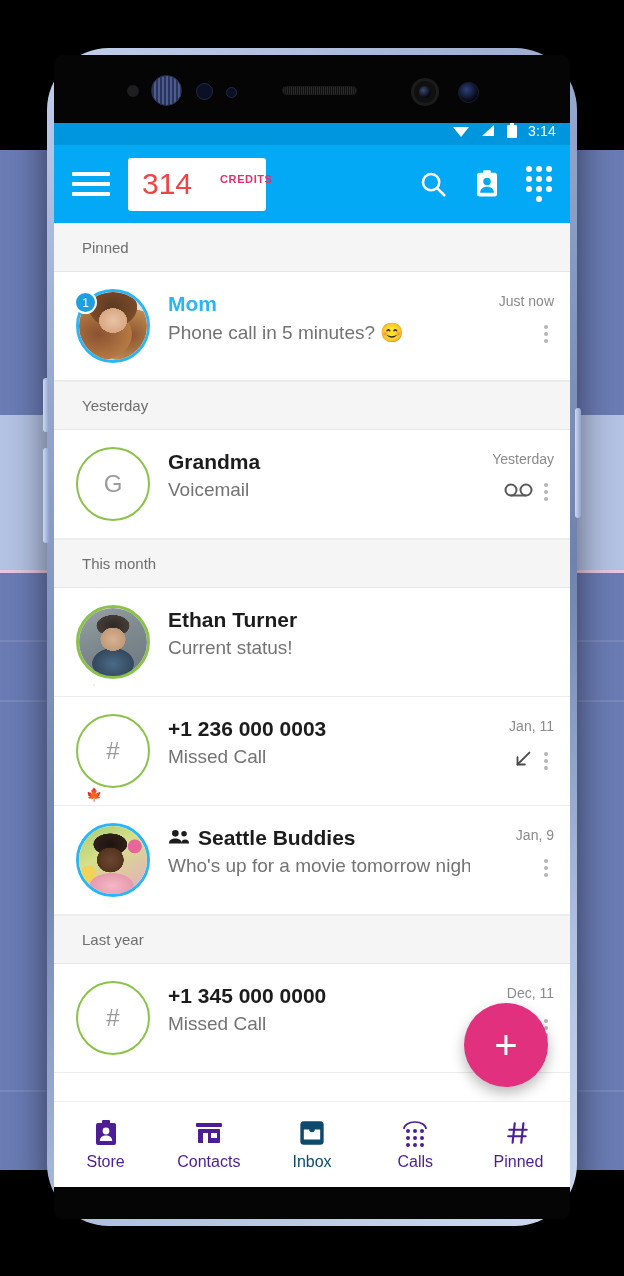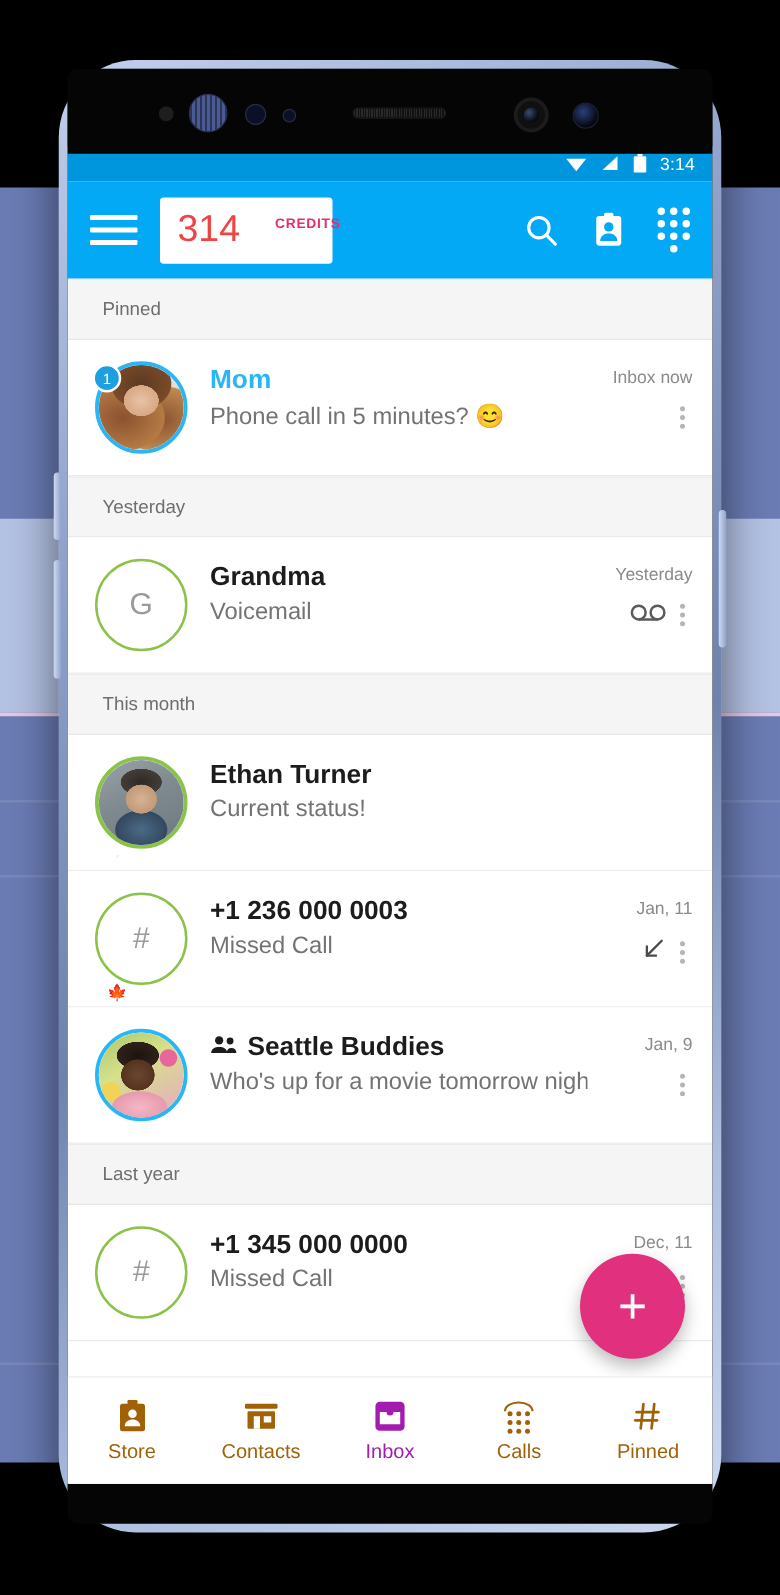--- a/index.html
+++ b/index.html
@@ -214,23 +214,23 @@
   }
 
   
   #bottom-nav {
     position: absolute; left: 0; bottom: 0; width: 516px; height: 86px;
     background: #fff; border-top: 1px solid #eee;
     display: flex; align-items: center; z-index: 25;
   }
   .nav-item {
     flex: 1; display: flex; flex-direction: column; align-items: center;
-    gap: 6px; cursor: pointer; color: #a16207;
-  }
-  .nav-item.active { color: #a21caf; }
+    gap: 6px; cursor: pointer; color: #4c1d95;
+  }
+  .nav-item.active { color: #0c4a6e; }
   .nav-label { font-size: 16px; }
   .nav-icon { height: 28px; display: flex; align-items: center; justify-content: center; }
   .nav-dialgrid { display: grid; grid-template-columns: repeat(3, 4px); gap: 3px; }
   .nav-dialgrid i { width: 4px; height: 4px; border-radius: 50%; background: currentColor; display:block; }
 </style>
 </head>
 <body>
 
 <div id="backdrop">
   <div class="bd-band bd-main"></div>
@@ -332,21 +332,21 @@
             <div class="badge-count">1</div>
             <div class="avatar blue photo">
                 <div class="ph-mom"></div>
               </div>
           </div>
           <div class="row-body">
             <div class="row-title blue">Mom</div>
             <div class="row-sub">Phone call in 5 minutes? 😊</div>
           </div>
           <div class="row-meta">
-            <div class="row-time">Inbox now</div>
+            <div class="row-time">Just now</div>
             <div class="row-meta-icons">
               <span class="kebab">
                   <i></i>
                   <i></i>
                   <i></i>
                 </span>
             </div>
           </div>
         </div>
 

